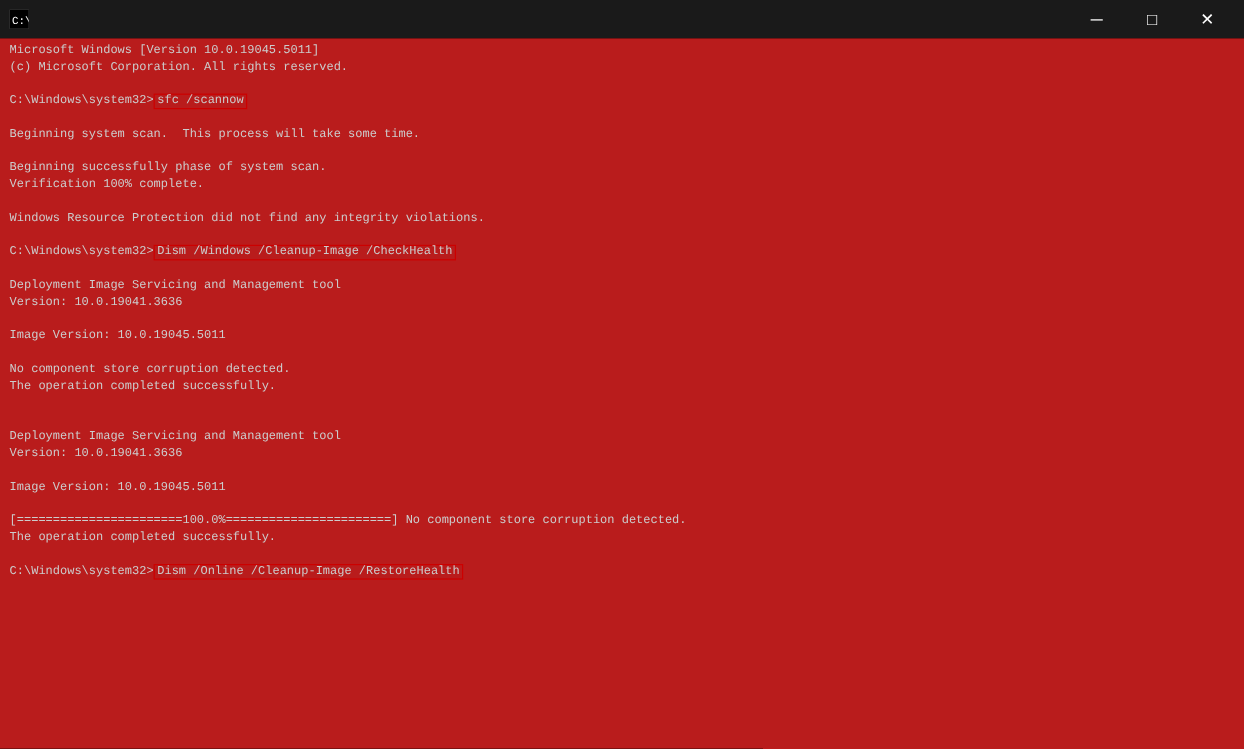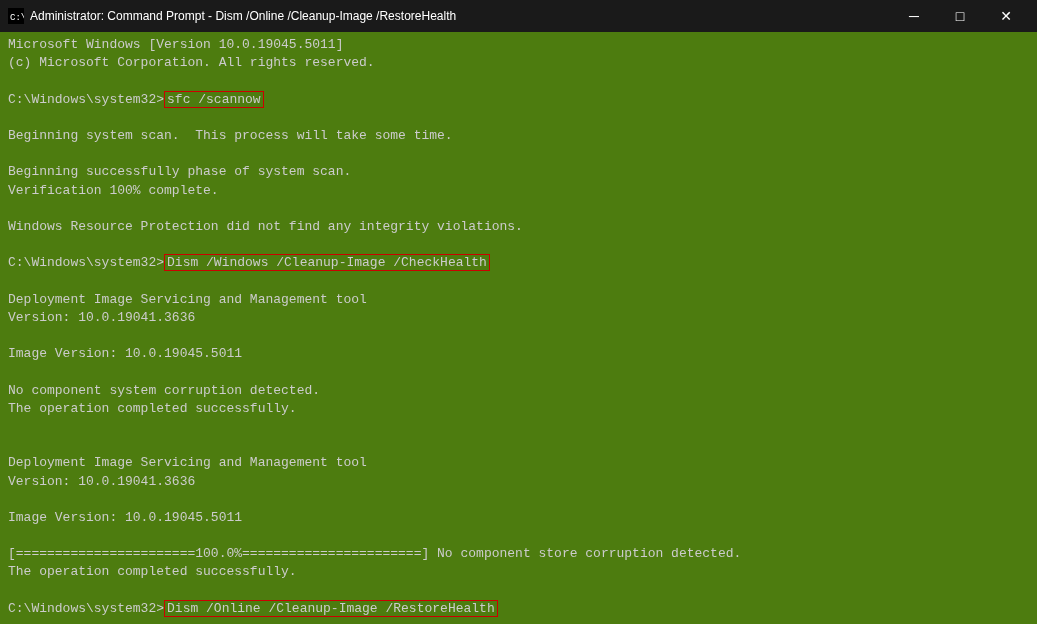--- a/index.html
+++ b/index.html
@@ -39,28 +39,28 @@
       height: 32px;
       display: flex;
       align-items: center;
       justify-content: center;
       cursor: pointer;
       color: #fff;
       font-size: 14px;
     }
 
     .terminal-body {
-      background: #4d7c0f;
+      background: #b91c1c;
       width: 1037px;
       height: 592px;
       padding: 4px 8px;
       overflow-y: scroll;
       overflow-x: hidden;
       color: #cccccc;
-      font-size: 13px;
+      font-size: 10px;
       line-height: 1.4;
     }
 
     .terminal-body::-webkit-scrollbar {
       width: 16px;
       background: #1a1a1a;
     }
     .terminal-body::-webkit-scrollbar-thumb {
       background: #555;
     }
@@ -81,21 +81,20 @@
 <body>
 
 <div class="title-bar">
   <div class="title-bar-left">
     <div class="title-bar-icon">
       <svg width="16" height="16" viewBox="0 0 16 16">
         <rect width="16" height="16" fill="#000"></rect>
         <text x="2" y="12" fill="#fff" font-size="9" font-family="Courier New">C:\</text>
       </svg>
     </div>
-    <span>Administrator: Command Prompt - Dism /Online /Cleanup-Image /RestoreHealth</span>
   </div>
   <div class="title-bar-controls">
     <div class="title-btn">─</div>
     <div class="title-btn">□</div>
     <div class="title-btn close">✕</div>
   </div>
 </div>
 
 <div class="terminal-body" id="terminal">
 <div class="line">Microsoft Windows [Version 10.0.19045.5011]</div>
@@ -110,21 +109,21 @@
     <div class="line blank"></div>
     <div class="line">Windows Resource Protection did not find any integrity violations.</div>
     <div class="line blank"></div>
     <div class="line"><span class="prompt">C:\Windows\system32&gt;</span><span class="cmd-box">Dism /Windows /Cleanup-Image /CheckHealth</span></div>
     <div class="line blank"></div>
     <div class="line">Deployment Image Servicing and Management tool</div>
     <div class="line">Version: 10.0.19041.3636</div>
     <div class="line blank"></div>
     <div class="line">Image Version: 10.0.19045.5011</div>
     <div class="line blank"></div>
-    <div class="line">No component system corruption detected.</div>
+    <div class="line">No component store corruption detected.</div>
     <div class="line">The operation completed successfully.</div>
     <div class="line blank"></div>
     <div class="line blank"></div>
     <div class="line">Deployment Image Servicing and Management tool</div>
     <div class="line">Version: 10.0.19041.3636</div>
     <div class="line blank"></div>
     <div class="line">Image Version: 10.0.19045.5011</div>
     <div class="line blank"></div>
     <div class="line">[=======================100.0%=======================] No component store corruption detected.</div>
     <div class="line">The operation completed successfully.</div>

